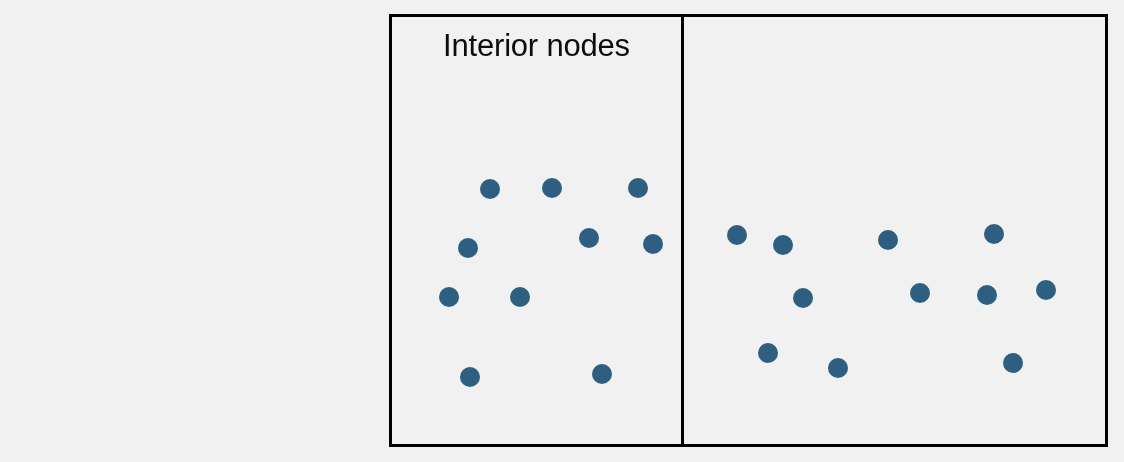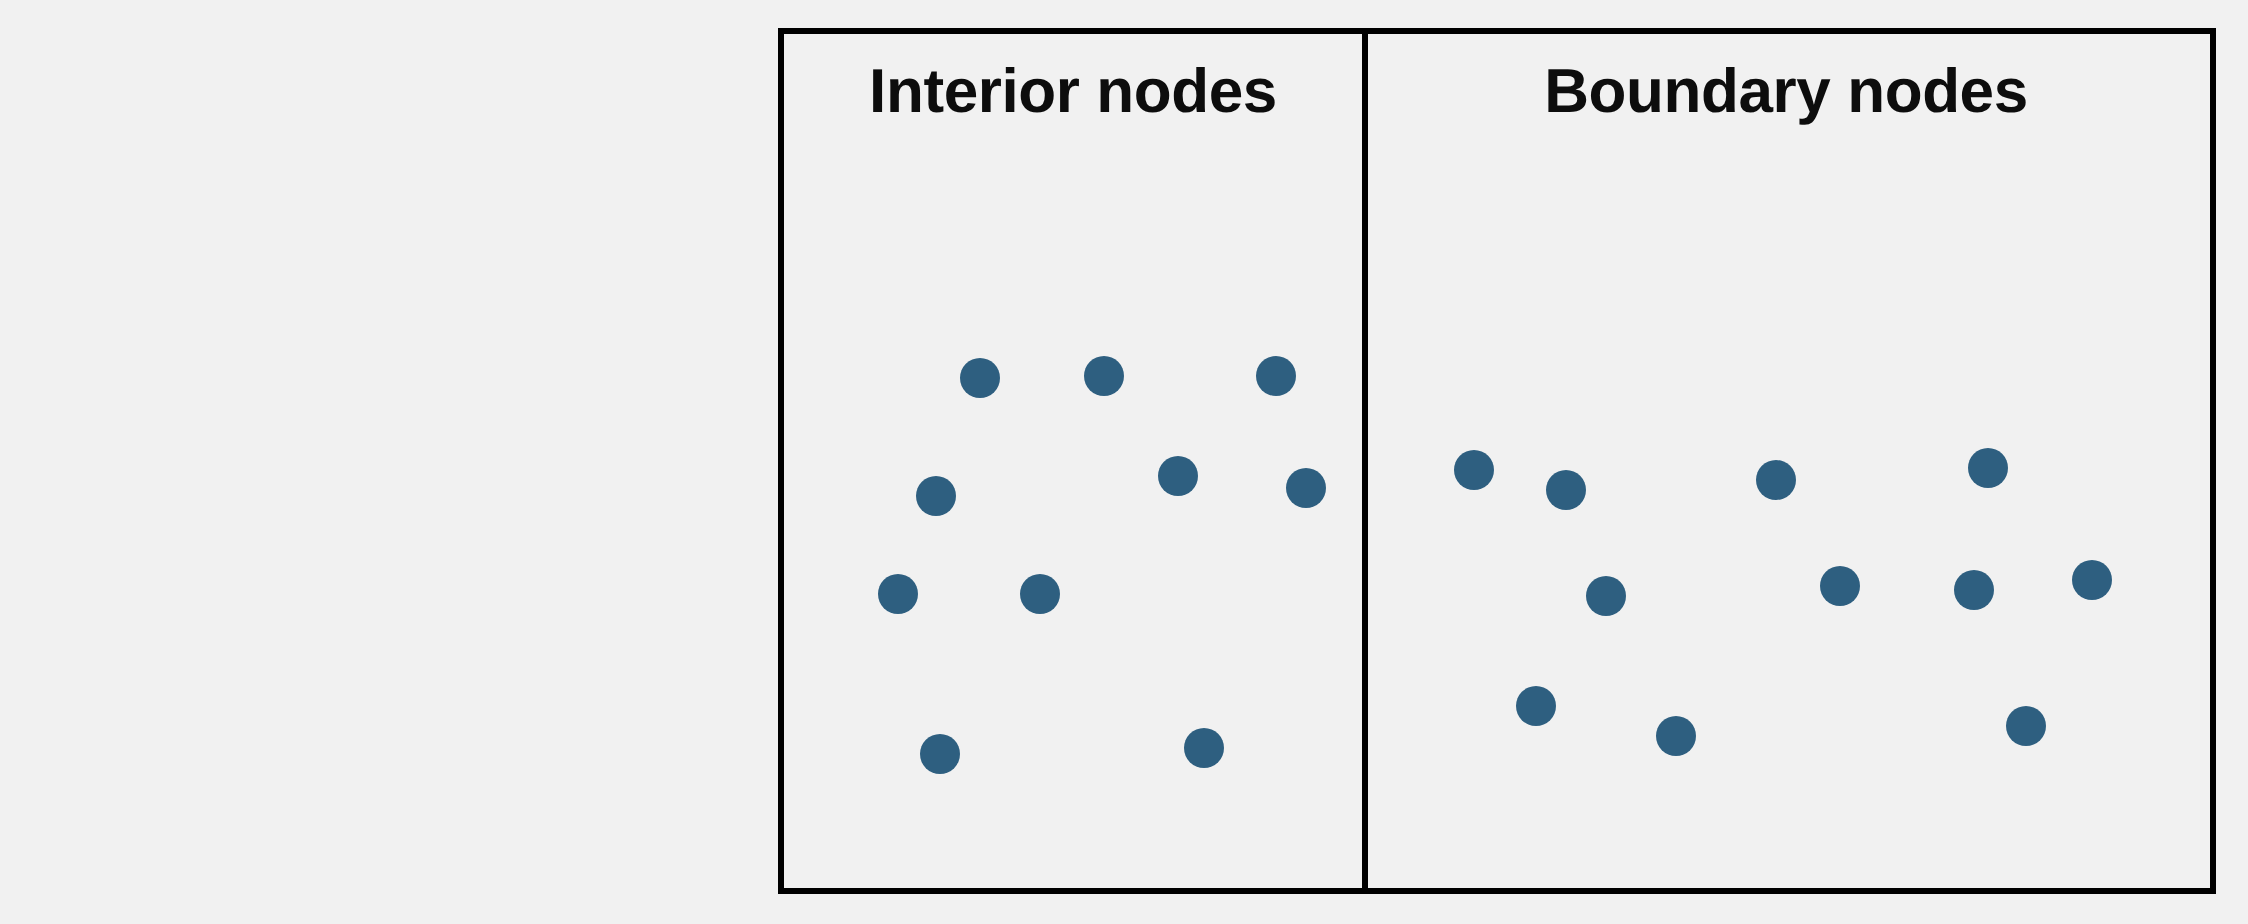--- a/index.html
+++ b/index.html
@@ -55,21 +55,21 @@
     width: 418px;
   }
 
   .panel-title {
     position: absolute;
     left: 0;
     right: 0;
     top: 11px;
     text-align: center;
     font-size: 31px;
-    font-weight: bold;
+    font-weight: normal;
     color: #0d0d0d;
     letter-spacing: -0.2px;
     line-height: 36px;
     white-space: nowrap;
   }
 
   .panel-plot {
     position: absolute;
     left: 0;
     top: 0;
@@ -104,21 +104,20 @@
           <div class="node-dot" style="left: 197px; top: 221px; background: rgb(46, 95, 128); width: 20px; height: 20px; margin-left: -10px; margin-top: -10px;"></div>
           <div class="node-dot" style="left: 261px; top: 227px; background: rgb(46, 95, 128); width: 20px; height: 20px; margin-left: -10px; margin-top: -10px;"></div>
           <div class="node-dot" style="left: 57px; top: 280px; background: rgb(46, 95, 128); width: 20px; height: 20px; margin-left: -10px; margin-top: -10px;"></div>
           <div class="node-dot" style="left: 128px; top: 280px; background: rgb(46, 95, 128); width: 20px; height: 20px; margin-left: -10px; margin-top: -10px;"></div>
           <div class="node-dot" style="left: 78px; top: 360px; background: rgb(46, 95, 128); width: 20px; height: 20px; margin-left: -10px; margin-top: -10px;"></div>
           <div class="node-dot" style="left: 210px; top: 357px; background: rgb(46, 95, 128); width: 20px; height: 20px; margin-left: -10px; margin-top: -10px;"></div>
         </div>
     </div>
 
     <div class="panel boundary">
-      <div class="panel-title">Boundary nodes</div>
       <div class="panel-plot">
           <div class="node-dot" style="left: 53px; top: 218px; background: rgb(46, 95, 128); width: 20px; height: 20px; margin-left: -10px; margin-top: -10px;"></div>
           <div class="node-dot" style="left: 99px; top: 228px; background: rgb(46, 95, 128); width: 20px; height: 20px; margin-left: -10px; margin-top: -10px;"></div>
           <div class="node-dot" style="left: 204px; top: 223px; background: rgb(46, 95, 128); width: 20px; height: 20px; margin-left: -10px; margin-top: -10px;"></div>
           <div class="node-dot" style="left: 310px; top: 217px; background: rgb(46, 95, 128); width: 20px; height: 20px; margin-left: -10px; margin-top: -10px;"></div>
           <div class="node-dot" style="left: 119px; top: 281px; background: rgb(46, 95, 128); width: 20px; height: 20px; margin-left: -10px; margin-top: -10px;"></div>
           <div class="node-dot" style="left: 236px; top: 276px; background: rgb(46, 95, 128); width: 20px; height: 20px; margin-left: -10px; margin-top: -10px;"></div>
           <div class="node-dot" style="left: 303px; top: 278px; background: rgb(46, 95, 128); width: 20px; height: 20px; margin-left: -10px; margin-top: -10px;"></div>
           <div class="node-dot" style="left: 362px; top: 273px; background: rgb(46, 95, 128); width: 20px; height: 20px; margin-left: -10px; margin-top: -10px;"></div>
           <div class="node-dot" style="left: 84px; top: 336px; background: rgb(46, 95, 128); width: 20px; height: 20px; margin-left: -10px; margin-top: -10px;"></div>

